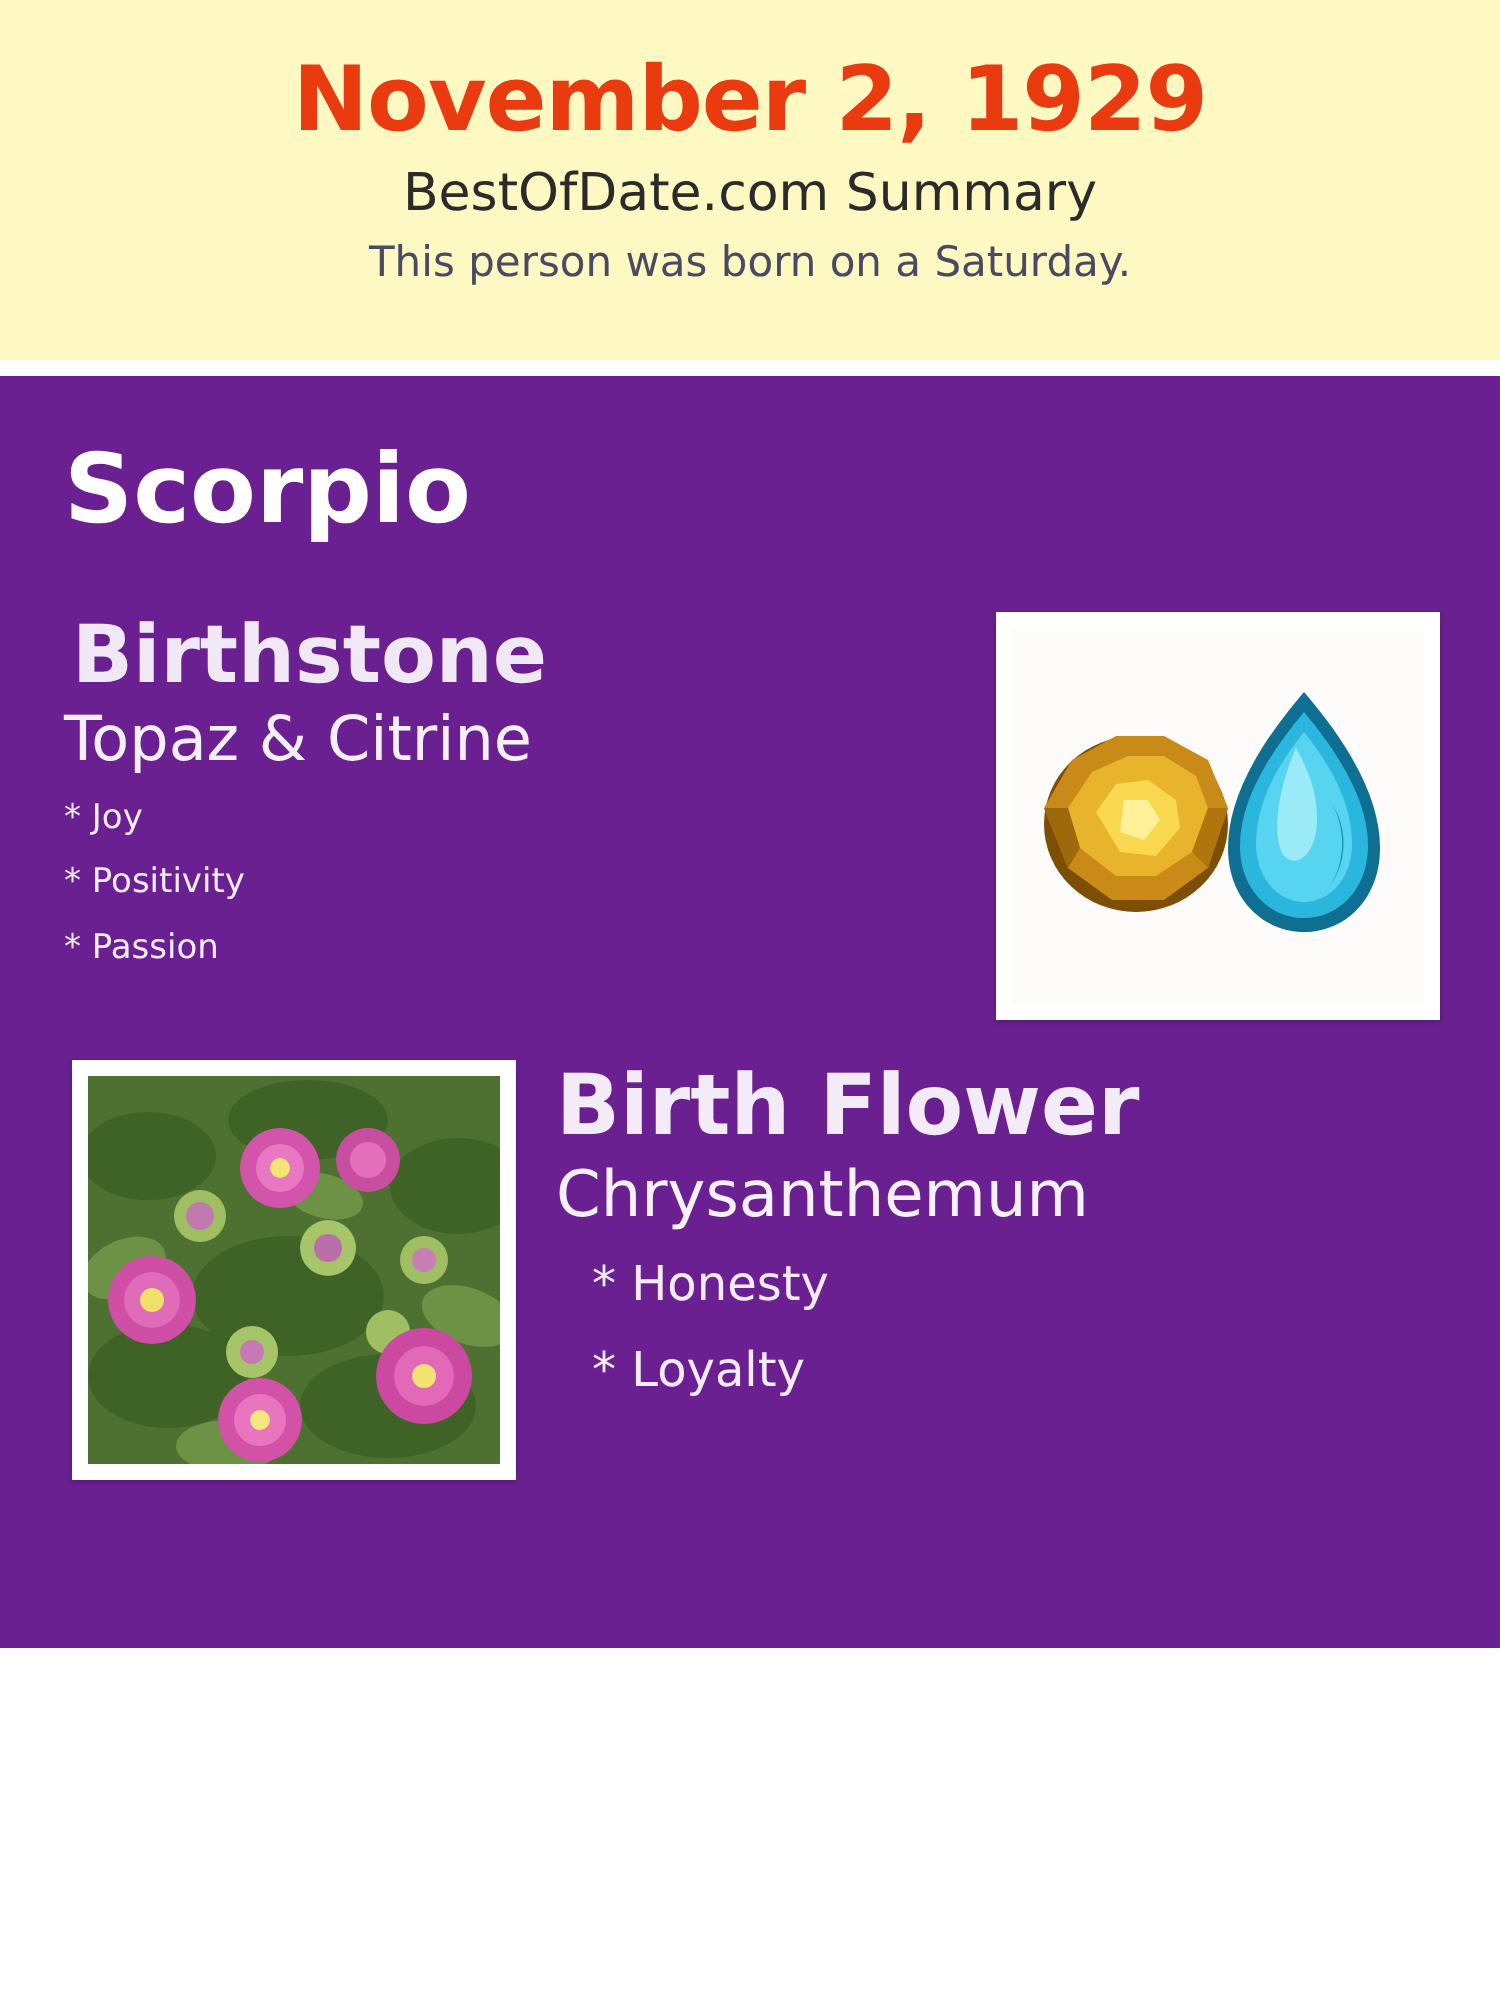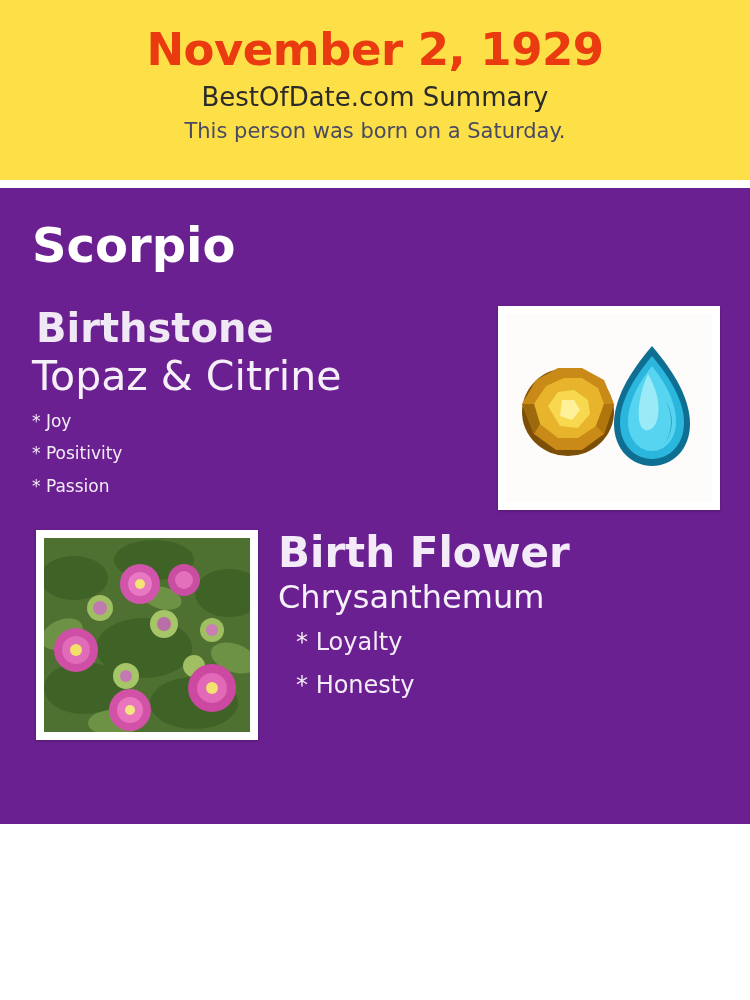--- a/index.html
+++ b/index.html
@@ -16,21 +16,21 @@
   .page {
     width: 750px;
     height: 1000px;
     position: relative;
     background: #ffffff;
     box-sizing: border-box;
   }
 
   
   .header {
-    background: #fde047;
+    background: #fef9c3;
     padding: 26px 20px 14px 20px;
     text-align: center;
     box-sizing: border-box;
     height: 180px;
   }
   .header-date {
     color: #ea3b10;
     font-size: 45px;
     font-weight: bold;
     line-height: 1.05;
@@ -90,21 +90,21 @@
     width: 440px;
   }
   .section-title {
     font-size: 40px;
     font-weight: bold;
     margin: 0 0 2px 6px;
     line-height: 1.1;
     color: #f0e8f5;
   }
   .section-sub {
-    font-size: 41px;
+    font-size: 31px;
     margin: 0 0 10px 2px;
     line-height: 1.2;
     color: #f5eff8;
   }
   .bullet {
     font-size: 17px;
     margin: 0 0 14px 2px;
     line-height: 1.1;
     color: #f3ecf7;
   }
@@ -278,19 +278,19 @@
               <circle cx="0" cy="0" r="16" fill="#c94ea2"></circle>
               <circle cx="0" cy="0" r="9" fill="#e270ba"></circle>
             </g>
           </g>
         </svg>
       </div>
 
       <div class="flower-text">
         <div class="flower-title">Birth Flower</div>
         <div class="flower-sub">Chrysanthemum</div>
+        <div class="flower-bullet">* Honesty</div>
         <div class="flower-bullet">* Loyalty</div>
-        <div class="flower-bullet">* Honesty</div>
       </div>
     </div>
 
   </div>
 </div>
 
 </body></html>

